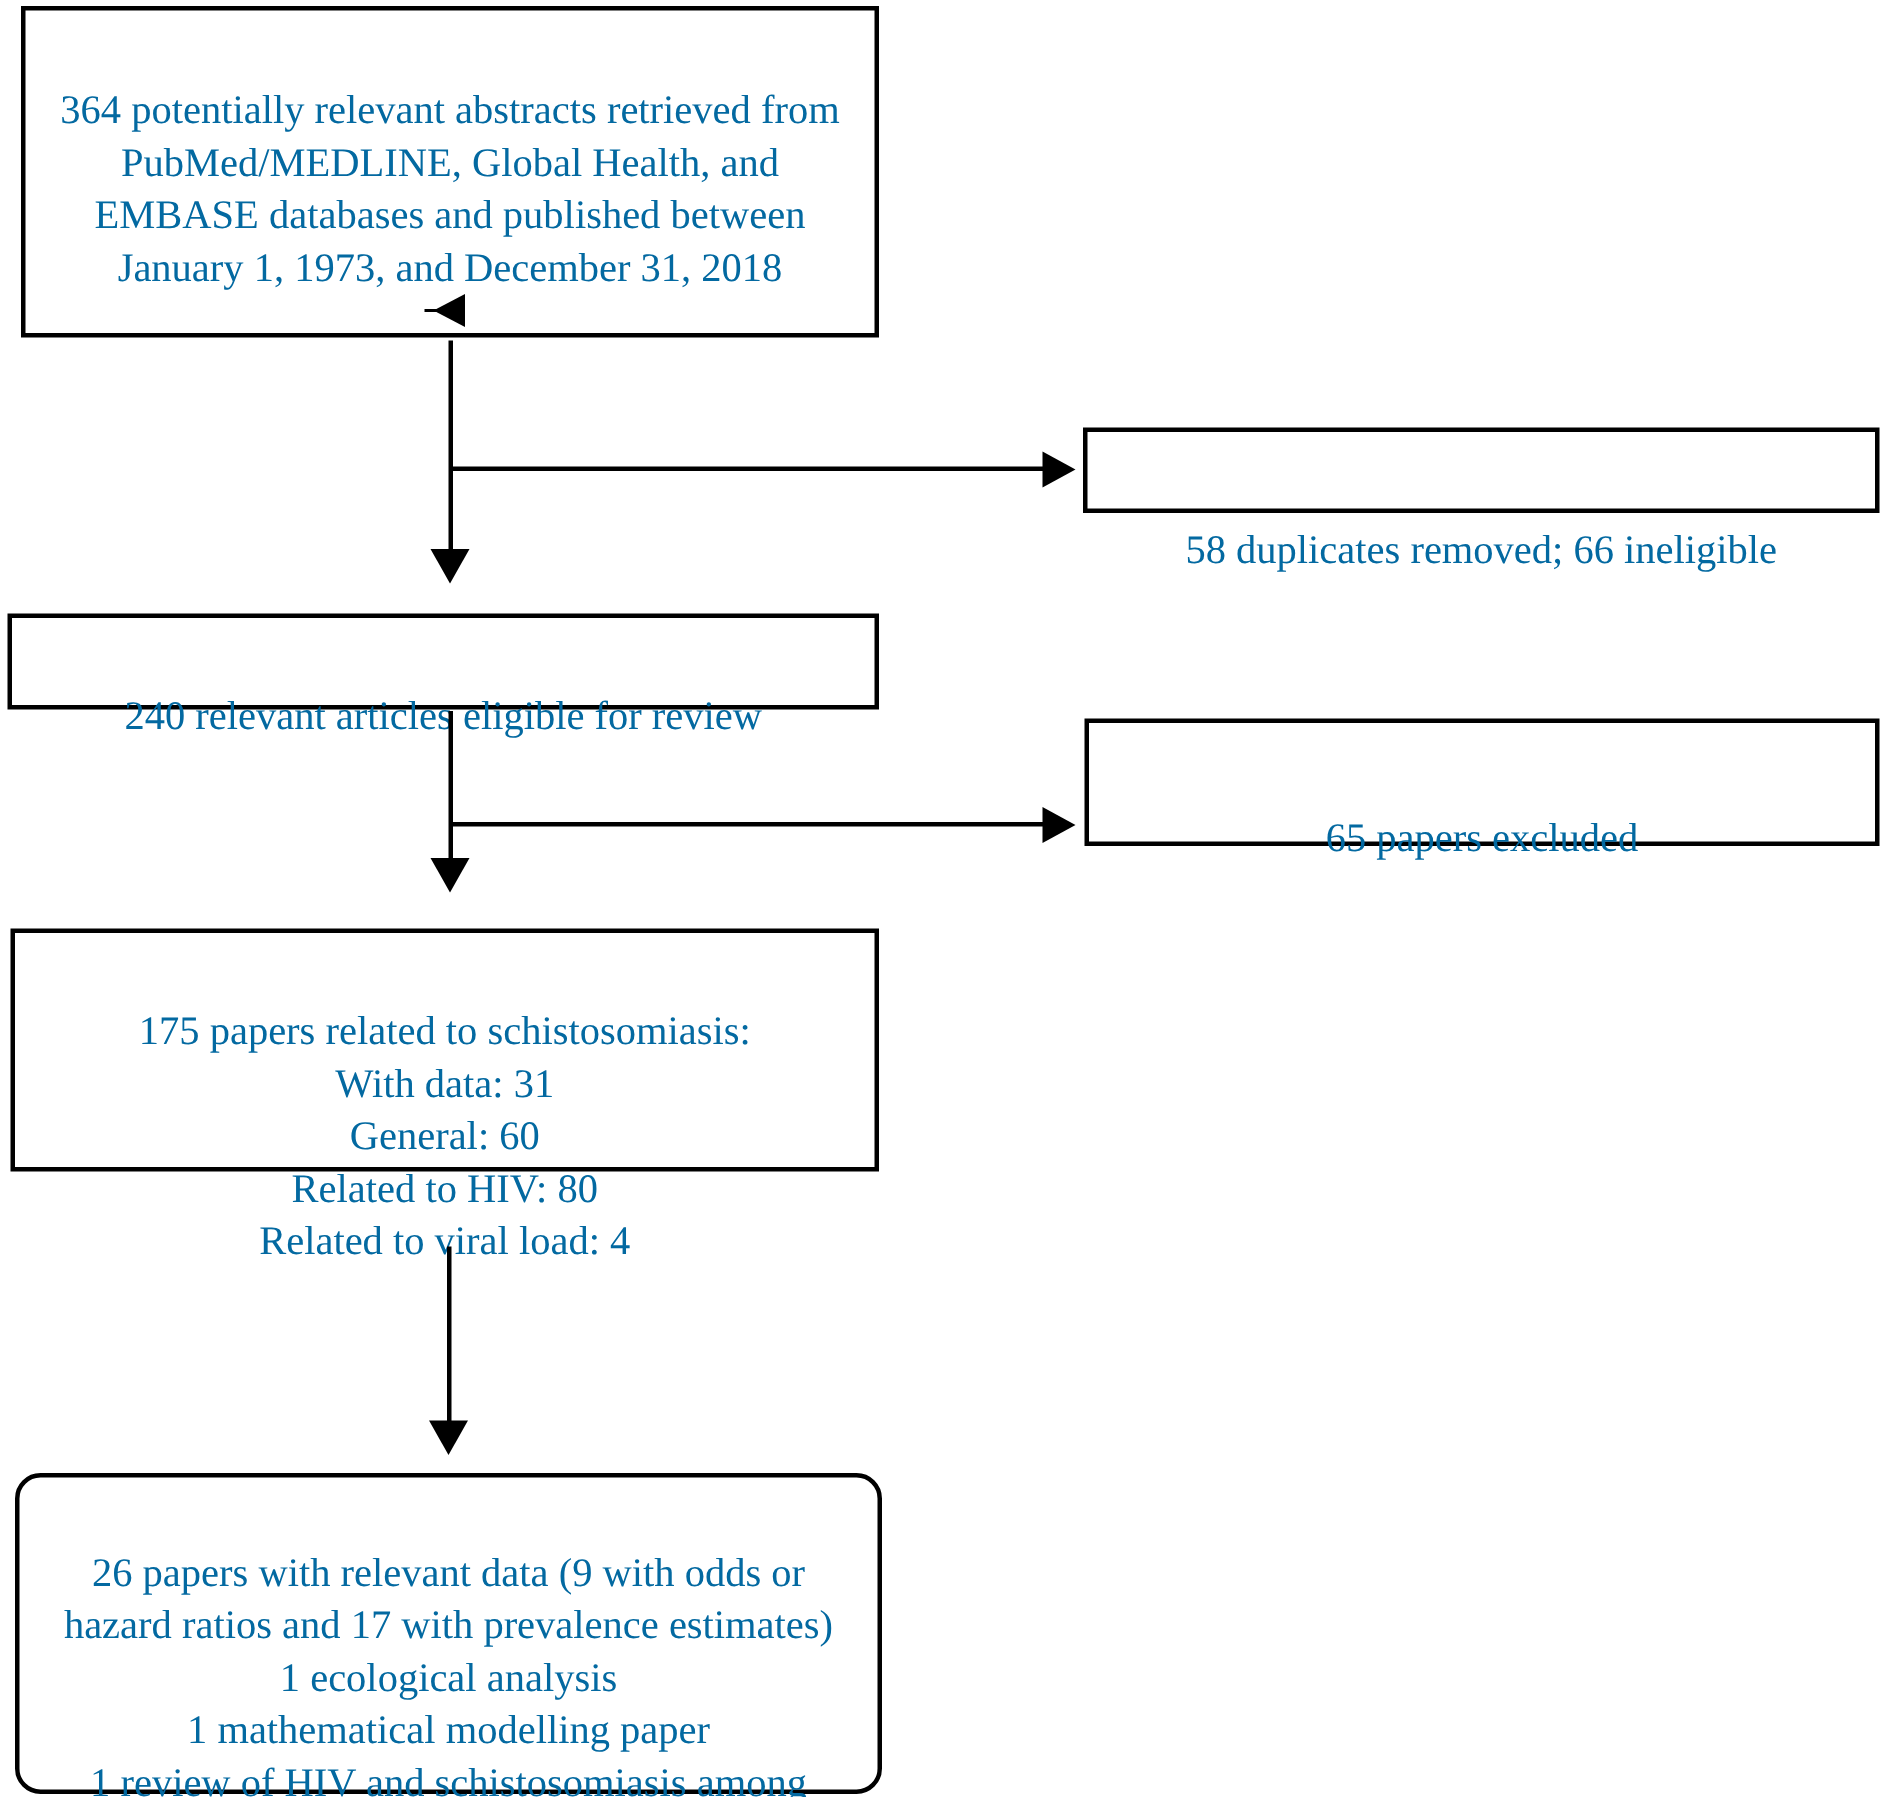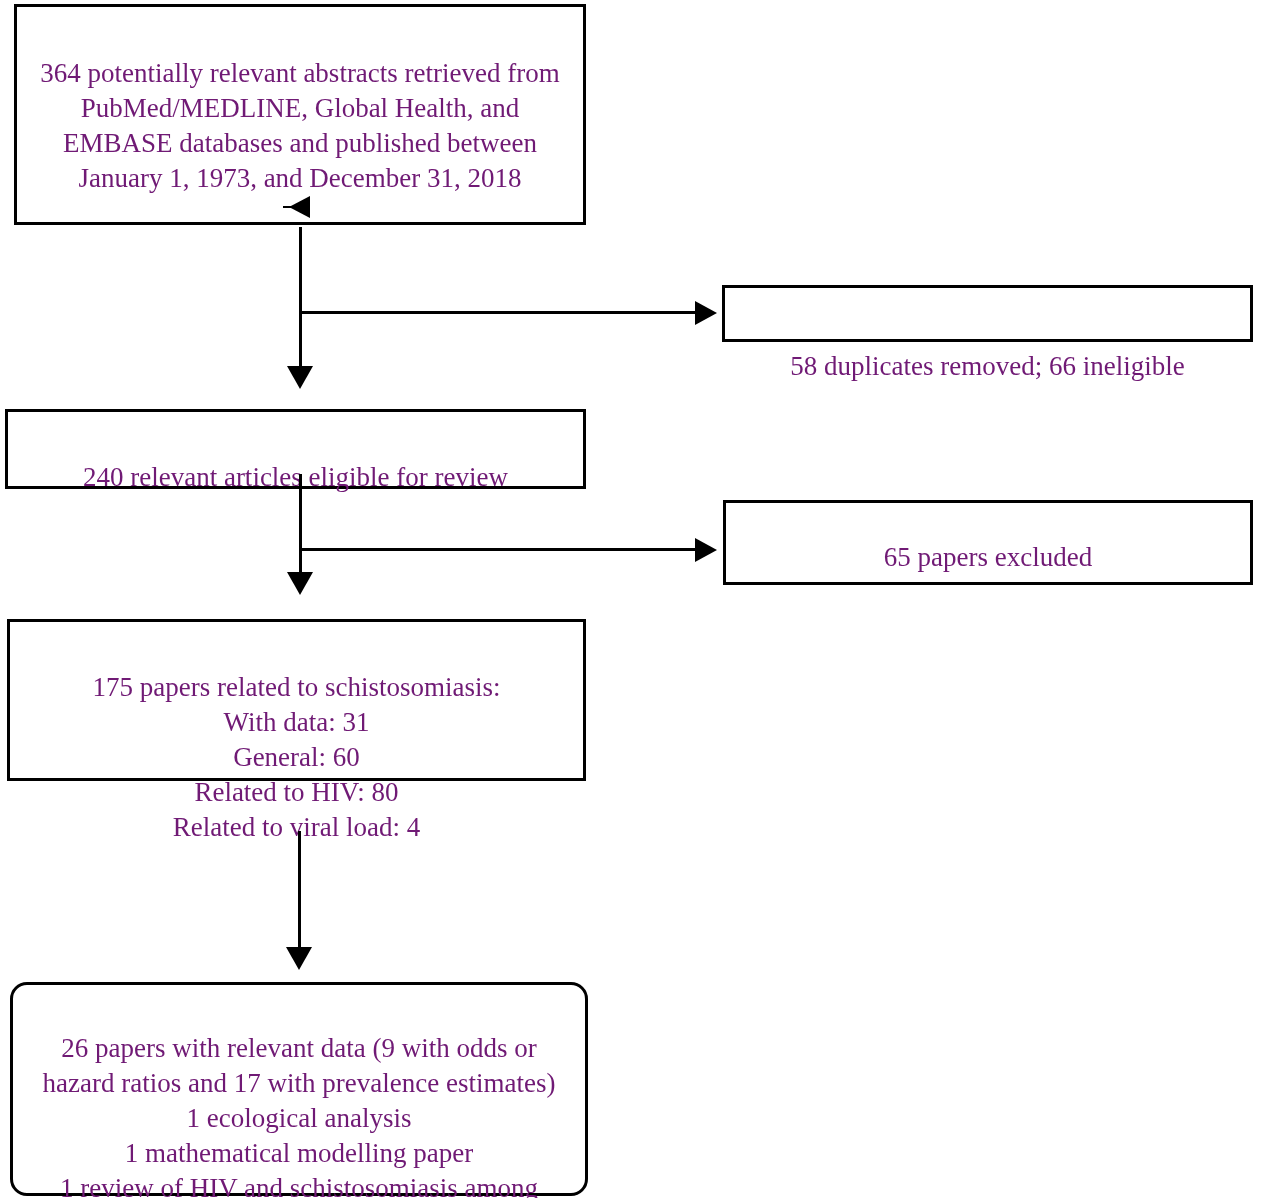--- a/index.html
+++ b/index.html
@@ -19,43 +19,43 @@
     overflow: hidden;
   }
   .node {
     position: absolute;
     box-sizing: border-box;
     border: 3px solid #000000;
     background: #ffffff;
     text-align: center;
     line-height: 1.30;
     font-size: 27px;
-    color: #701a75;
+    color: #0369a1;
     white-space: pre-line;
   }
   .node .txt {
     display: block;
     white-space: pre-line;
   }
   
   #node-retrieved {
     left: 14px;  top: 4px;   width: 572px; height: 221px;
     padding-top: 14px;
   }
   #node-duplicates {
     left: 722px; top: 285px; width: 531px; height: 57px;
     padding-top: 26px;
   }
   #node-eligible {
-    left: 5px;   top: 409px; width: 581px; height: 80px;
+    left: 5px;   top: 409px; width: 581px; height: 64px;
     padding-top: 13px;
   }
   #node-excluded {
-    left: 723px; top: 500px; width: 530px; height: 85px;
-    padding-top: 2px;
+    left: 723px; top: 479px; width: 530px; height: 85px;
+    padding-top: 24px;
   }
   #node-schisto {
     left: 7px;   top: 619px; width: 579px; height: 162px;
     padding-top: 13px;
   }
   #node-final {
     left: 10px;  top: 982px; width: 578px; height: 214px;
     padding-top: 11px;
     border-radius: 17px;
   }

